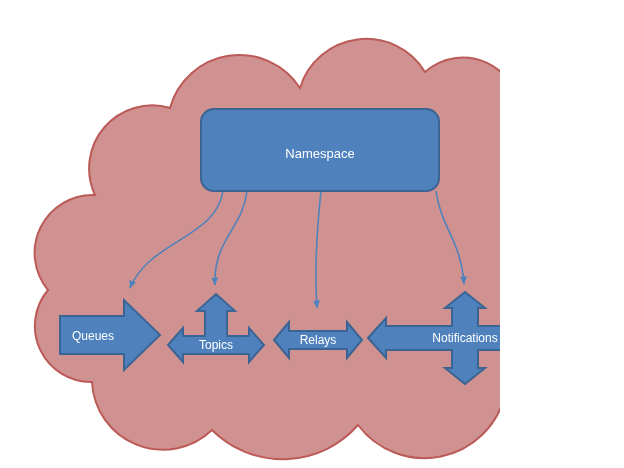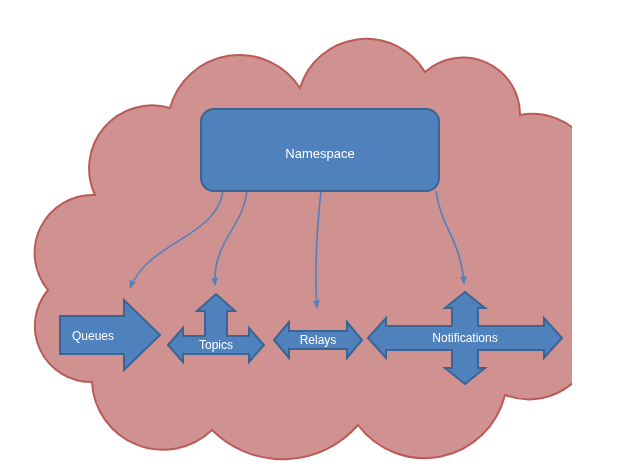--- a/index.html
+++ b/index.html
@@ -1,18 +1,18 @@
 <!DOCTYPE html>
 <html><head>
 <meta charset="utf-8">
 <style>
   html, body { margin: 0; padding: 0; background: #ffffff; }
   .page {
     position: relative;
-    width: 572px;
+    width: 500px;
     height: 468px;
     background: #ffffff;
     overflow: hidden;
     font-family: "Liberation Sans", sans-serif;
   }
   svg { display: block; }
   .node-label {
     font-family: "Liberation Sans", sans-serif;
     font-size: 13px;
     text-anchor: middle;

